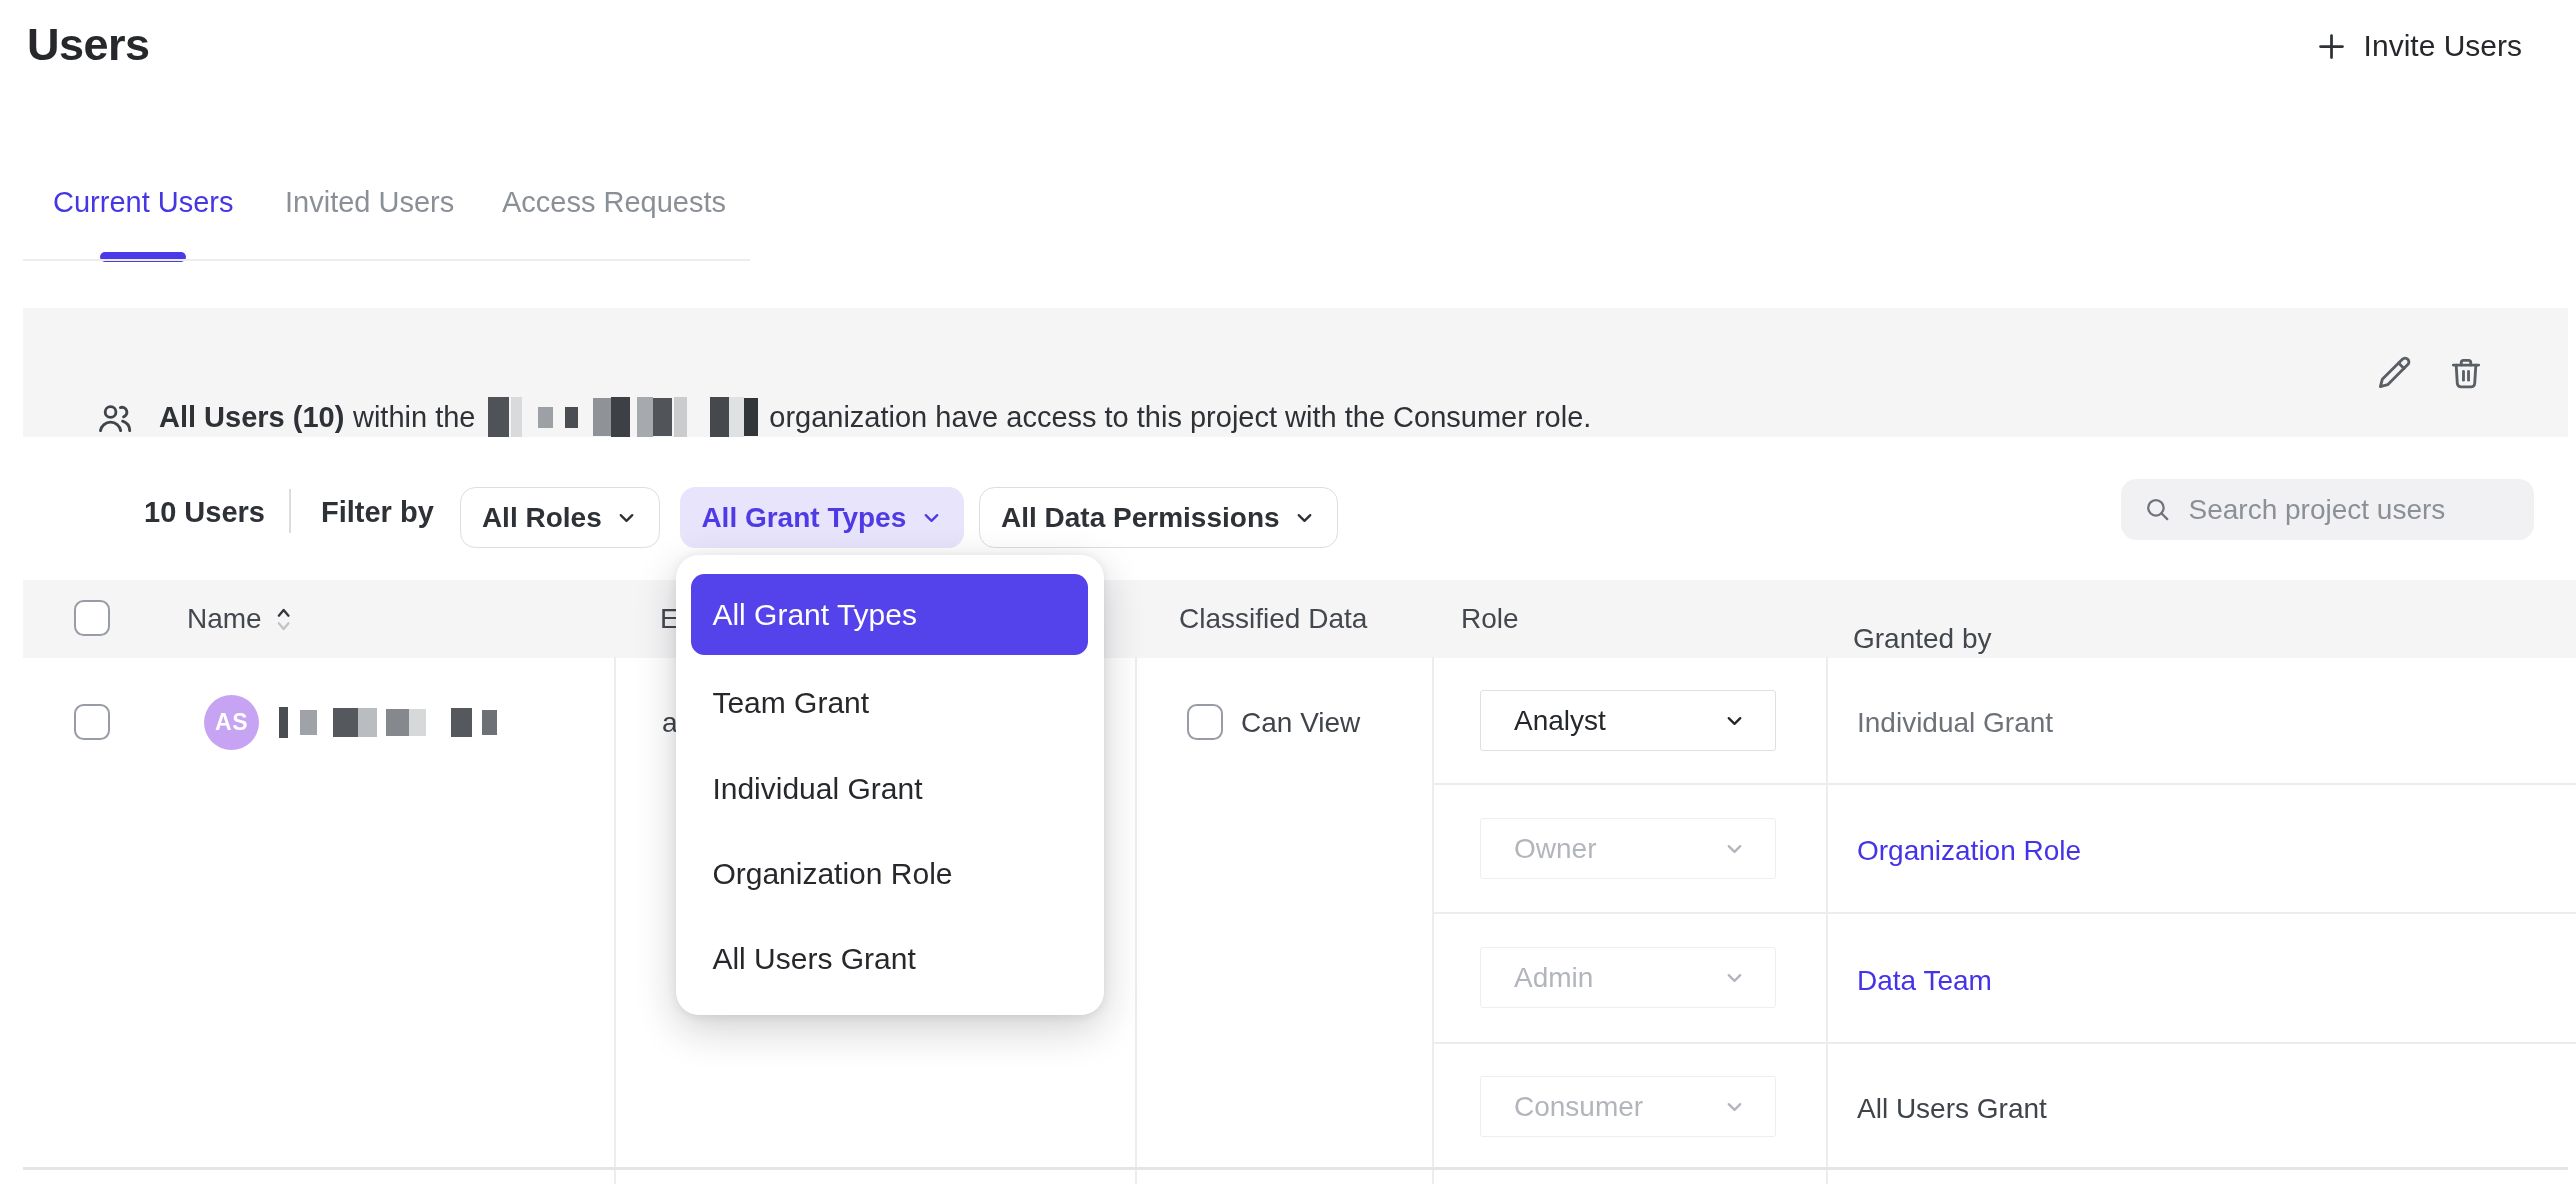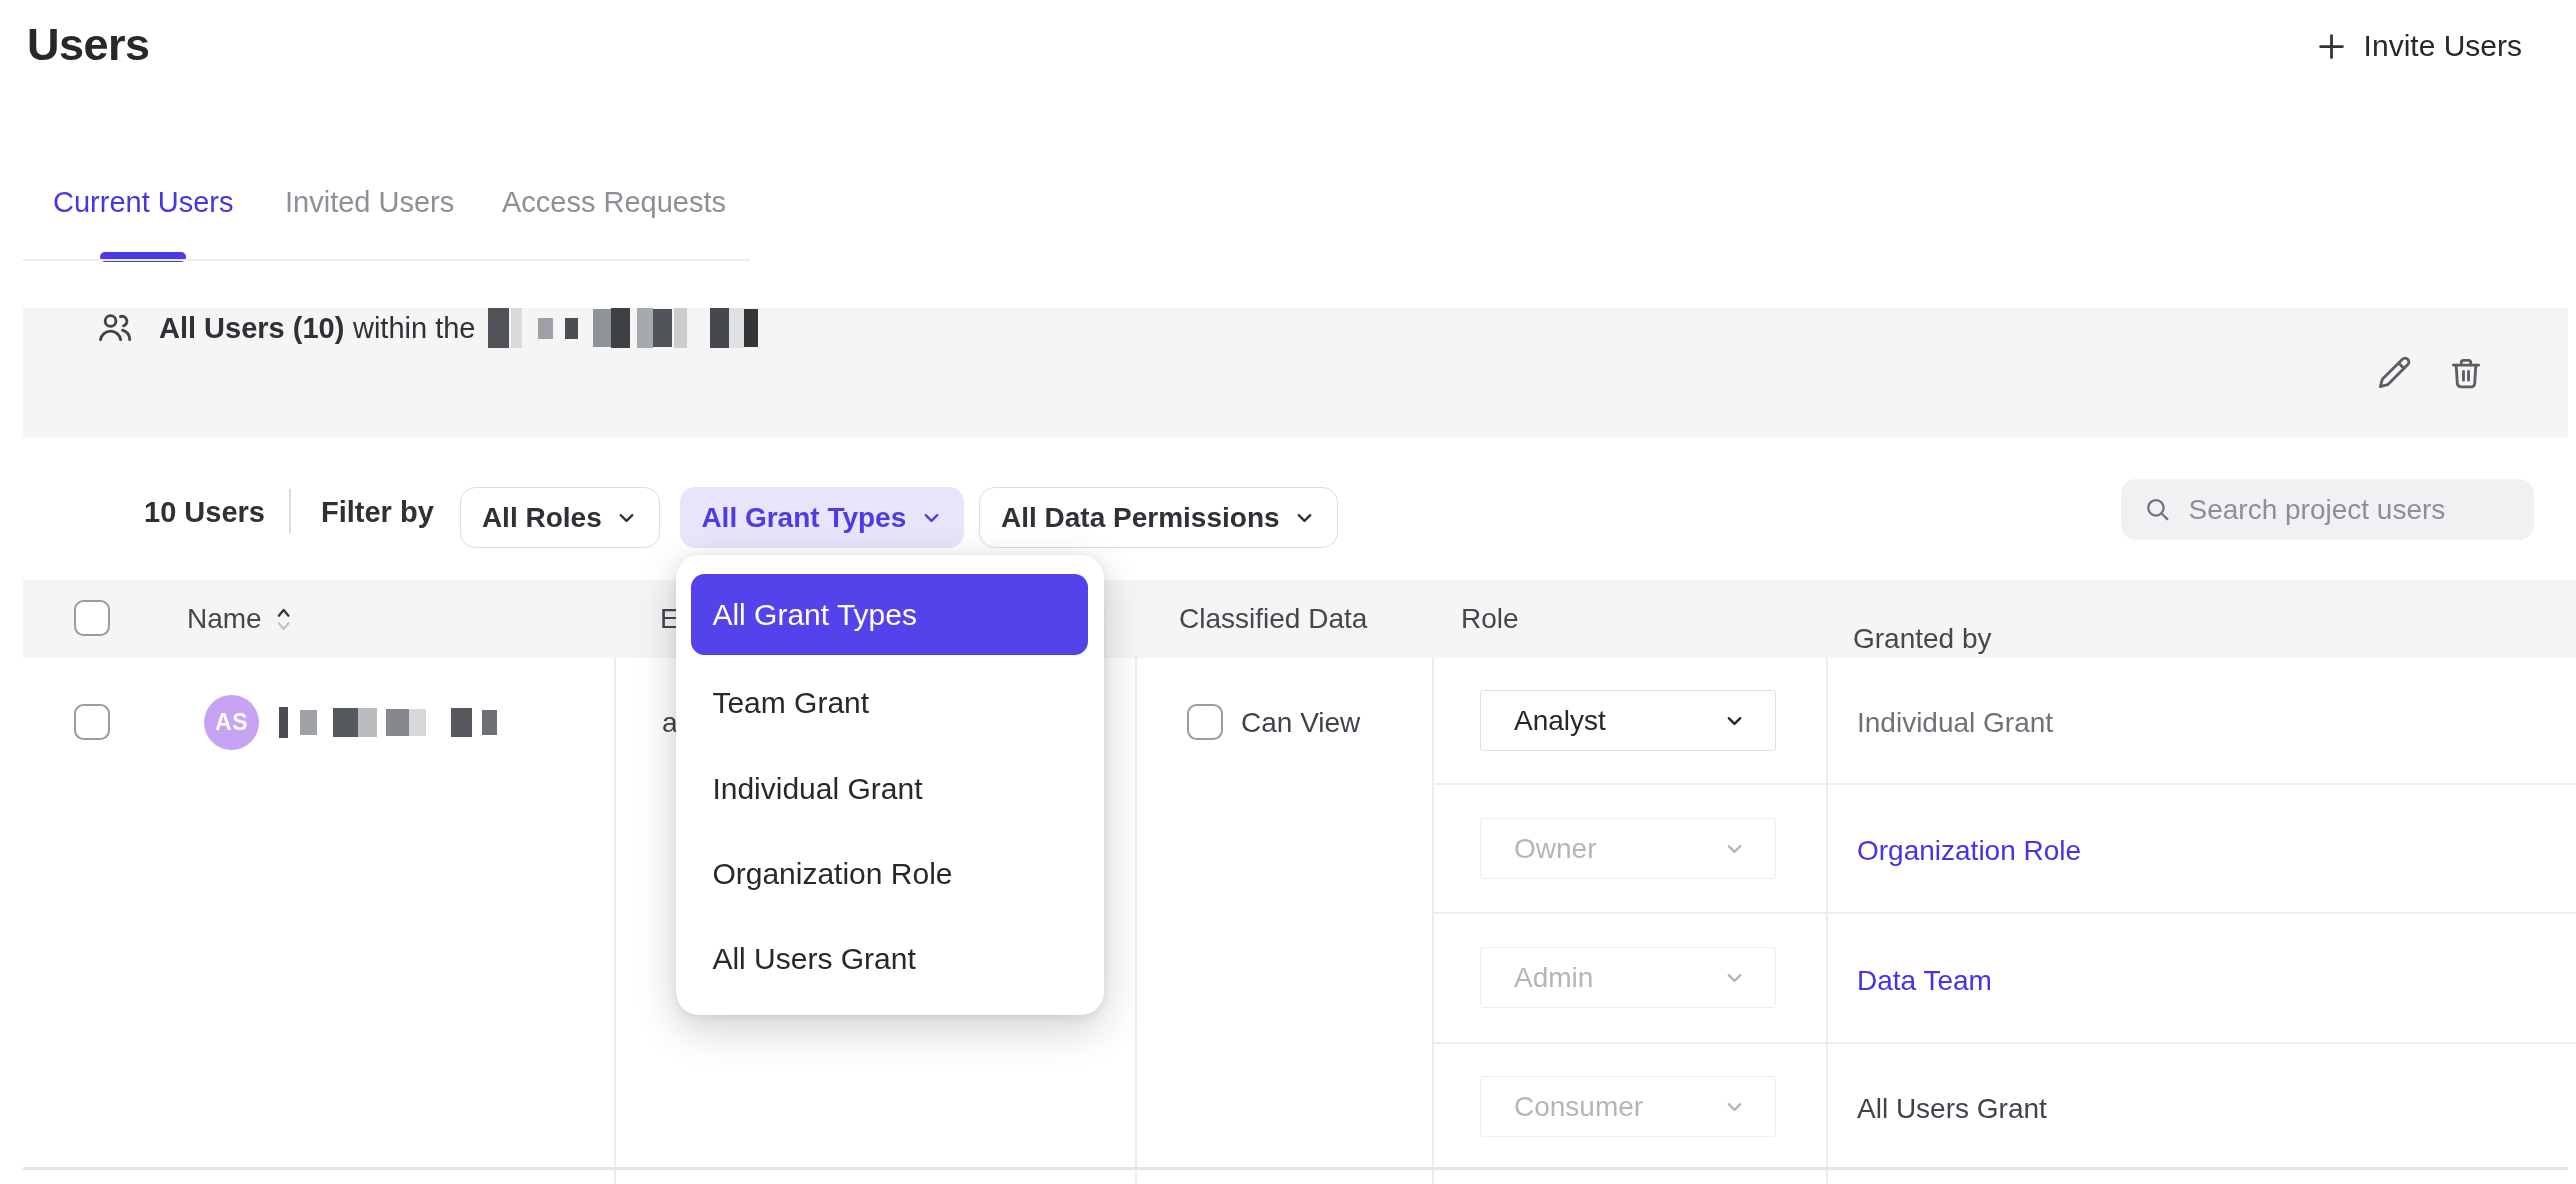--- a/index.html
+++ b/index.html
@@ -16,21 +16,21 @@
   .invite-btn { right:54px; top:29px; display:flex; align-items:center; gap:15.4px; cursor:pointer; color:#2f3237; }
   .invite-btn .lbl { font-size:30px; font-weight:400; color:#26282c; }
 
   
   .tab { top:186px; font-size:29px; cursor:pointer; color:#8b9097; }
   .tab.active { color:#4636e3; }
   .tab-underline { left:100px; top:252px; width:86px; height:9.6px; border-radius:5.8px; background:#4c3ae8; }
   .tab-hairline { left:23px; top:259px; width:727px; height:1.9px; background:#ededee; }
 
   
-  .banner { left:23px; top:308px; width:2545px; height:129px; background:#f5f5f6; display:flex; align-items:flex-start; }
+  .banner { left:23px; top:308px; width:2545px; height:129px; background:#f5f5f6; display:flex; align-items:flex-end; }
   .banner-icon { margin-left:73px; color:#3f4449; }
   .banner-text { margin-left:25px; font-size:29px; color:#2e3135; display:flex; align-items:center; white-space:nowrap; }
   .banner-text b { font-weight:700; margin-right:8.6px; }
   .banner-text .seg { margin-right:8.6px; }
   .mosaic { display:inline-flex; align-items:center; margin:0 11.5px 0 3.8px; }
   .mosaic span { display:inline-block; }
   .banner-action { position:absolute; top:50%; transform:translateY(-50%); color:#5a5f66; cursor:pointer; }
   .banner-action.edit { right:155px; }
   .banner-action.del { right:83px; }
 
@@ -111,20 +111,21 @@
       <span style="width:13.4px;height:21px;background:#4a4d51;margin-right:15.4px"></span>
       <span style="width:17.3px;height:38px;background:#8f9397"></span>
       <span style="width:19px;height:40px;background:#3d4044;margin-right:7.7px"></span>
       <span style="width:15.4px;height:40px;background:#a6a9ad"></span>
       <span style="width:19px;height:38px;background:#515458;margin-right:1.9px"></span>
       <span style="width:13.4px;height:40px;background:#caccce;margin-right:23px"></span>
       <span style="width:19px;height:40px;background:#45484c"></span>
       <span style="width:15.4px;height:40px;background:#e0e1e3"></span>
       <span style="width:13.4px;height:38px;background:#333639"></span>
     </span>
+    <span class="seg">organization have access to this project with the Consumer role.</span>
   </div>
   <div class="banner-action edit">
     <svg width="38" height="38" viewBox="0 0 24 24" fill="none" stroke="currentColor" stroke-width="1.8" stroke-linecap="round" stroke-linejoin="round">
       <path d="M17.3 3.3a2.4 2.4 0 0 1 3.4 3.4L8 19.4l-4.6 1.2L4.6 16 17.3 3.3z"></path>
       <path d="M14.9 5.7l3.4 3.4"></path>
     </svg>
   </div>
   <div class="banner-action del">
     <svg width="38" height="38" viewBox="0 0 24 24" fill="none" stroke="currentColor" stroke-width="1.8" stroke-linecap="round" stroke-linejoin="round">
       <path d="M4 7h16"></path>

